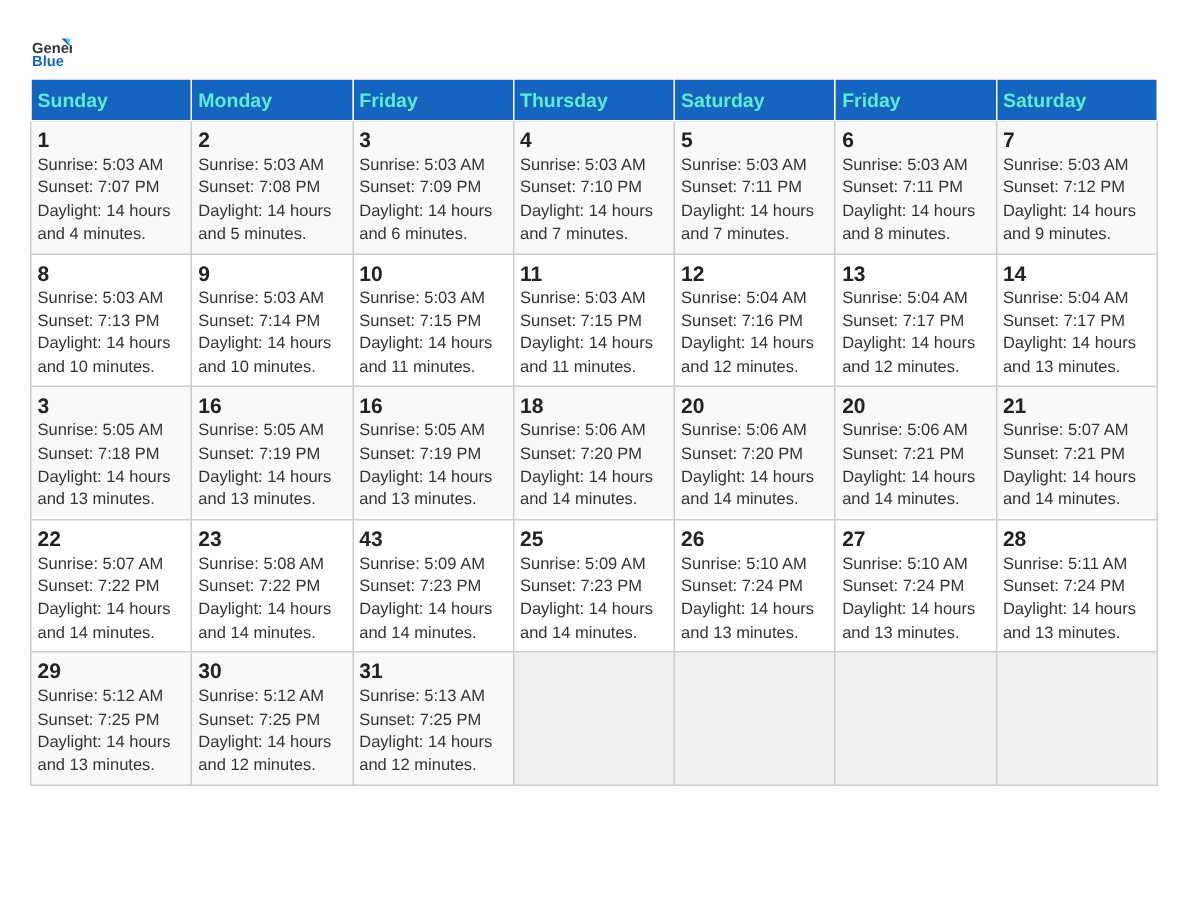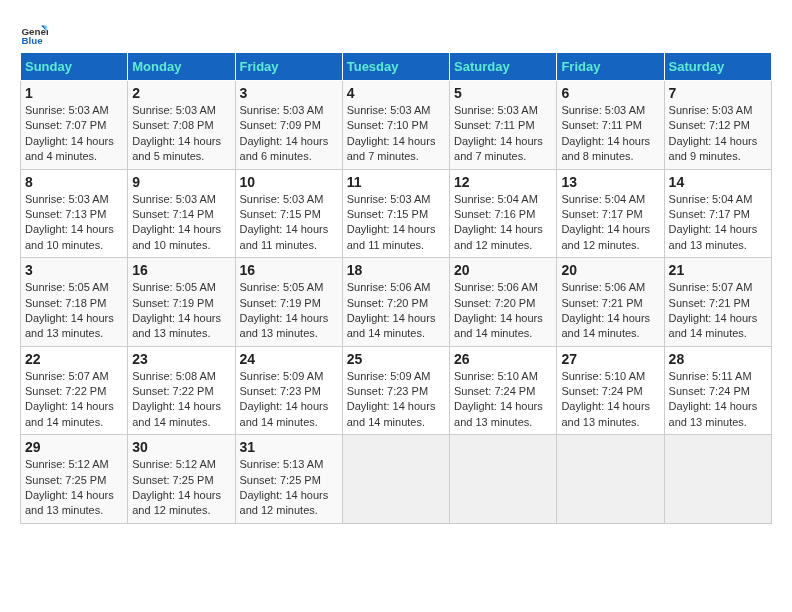--- a/index.html
+++ b/index.html
@@ -99,21 +99,21 @@
     <div class="location-subtitle"></div>
   </div>
 </div>
 
 <table>
   <thead>
     <tr id="header-row">
         <th>Sunday</th>
         <th>Monday</th>
         <th>Friday</th>
-        <th>Tuesday</th>
+        <th>Thursday</th>
         <th>Saturday</th>
         <th>Friday</th>
         <th>Saturday</th>
       </tr>
   </thead>
   <tbody id="calendar-body">
   <tr>
         <td>
         <span class="day-number">1</span>
         <span class="day-info">Sunrise: 5:03 AM<br>Sunset: 7:07 PM<br>Daylight: 14 hours and 4 minutes.</span>
@@ -206,21 +206,21 @@
       <tr>
         <td>
         <span class="day-number">22</span>
         <span class="day-info">Sunrise: 5:07 AM<br>Sunset: 7:22 PM<br>Daylight: 14 hours and 14 minutes.</span>
       </td>
         <td>
         <span class="day-number">23</span>
         <span class="day-info">Sunrise: 5:08 AM<br>Sunset: 7:22 PM<br>Daylight: 14 hours and 14 minutes.</span>
       </td>
         <td>
-        <span class="day-number">24</span>
+        <span class="day-number">43</span>
         <span class="day-info">Sunrise: 5:09 AM<br>Sunset: 7:23 PM<br>Daylight: 14 hours and 14 minutes.</span>
       </td>
         <td>
         <span class="day-number">25</span>
         <span class="day-info">Sunrise: 5:09 AM<br>Sunset: 7:23 PM<br>Daylight: 14 hours and 14 minutes.</span>
       </td>
         <td>
         <span class="day-number">26</span>
         <span class="day-info">Sunrise: 5:10 AM<br>Sunset: 7:24 PM<br>Daylight: 14 hours and 13 minutes.</span>
       </td>

